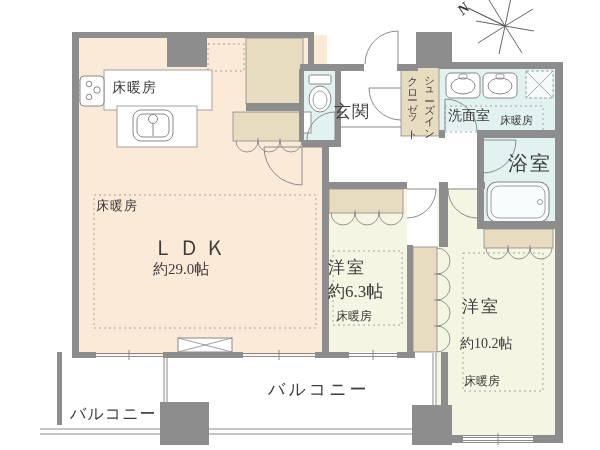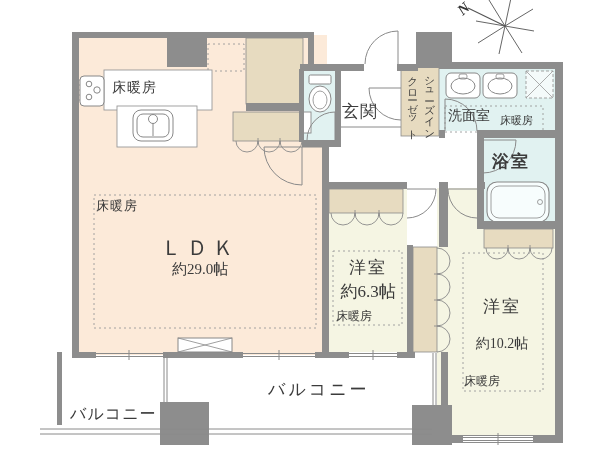--- a/index.html
+++ b/index.html
@@ -1,20 +1,20 @@
 <!DOCTYPE html>
 <html><head>
 <meta charset="utf-8">
 <style>
   html,body{margin:0;padding:0;background:#fff;}
   .plan{position:relative;width:600px;height:450px;background:#ffffff;overflow:hidden;
         font-family:"Liberation Serif","DejaVu Serif",serif;color:#3b3b3b;}
   .plan svg{position:absolute;left:0;top:0;}
   .lbl{position:absolute;white-space:nowrap;color:#3b3b3b;}
-  .lbl.c{text-align:center;}
+  .lbl.c{}
   .vert{writing-mode:vertical-rl;text-orientation:mixed;white-space:normal;letter-spacing:1px;}
 </style>
 </head>
 <body>
 
 <div class="plan">
 
 <svg width="600" height="450" viewBox="0 0 600 450">
 
   <g>
@@ -172,22 +172,22 @@
   <div class="lbl c" style="left:153px;top:260px;width:94px;font-size:15px;">約29.0帖</div>
 
   <div class="lbl c" style="left:328px;top:256px;width:80px;font-size:17px;letter-spacing:2px;">洋室</div>
   <div class="lbl c" style="left:328px;top:280px;width:80px;font-size:17px;">約6.3帖</div>
   <div class="lbl" style="left:336px;top:308px;font-size:12px;">床暖房</div>
 
   <div class="lbl c" style="left:462px;top:295px;width:80px;font-size:17px;letter-spacing:2px;">洋室</div>
   <div class="lbl c" style="left:460px;top:319px;width:84px;font-size:14px;margin-top:16px;">約10.2帖</div>
   <div class="lbl" style="left:464px;top:373px;font-size:12px;">床暖房</div>
 
-  <div class="lbl" style="left:342px;top:100px;font-size:17px;letter-spacing:1px;">玄関</div>
+  <div class="lbl" style="left:334px;top:100px;font-size:17px;letter-spacing:1px;">玄関</div>
   <div class="lbl vert" style="left:404px;top:69px;width:34px;height:66px;font-size:10.5px;line-height:17px;">シューズインクローゼット</div>
 
   <div class="lbl" style="left:448px;top:107px;font-size:14px;">洗面室</div>
   <div class="lbl" style="left:500px;top:113px;font-size:11px;">床暖房</div>
-  <div class="lbl" style="left:492px;top:150px;font-size:17px;letter-spacing:2px;font-weight:bold;">浴室</div>
+  <div class="lbl" style="left:508px;top:150px;font-size:20px;letter-spacing:2px;">浴室</div>
 
   <div class="lbl" style="left:70px;top:404px;font-size:16px;letter-spacing:1px;">バルコニー</div>
   <div class="lbl" style="left:268px;top:378px;font-size:17px;letter-spacing:3px;">バルコニー</div>
 </div>
 
 </body></html>

